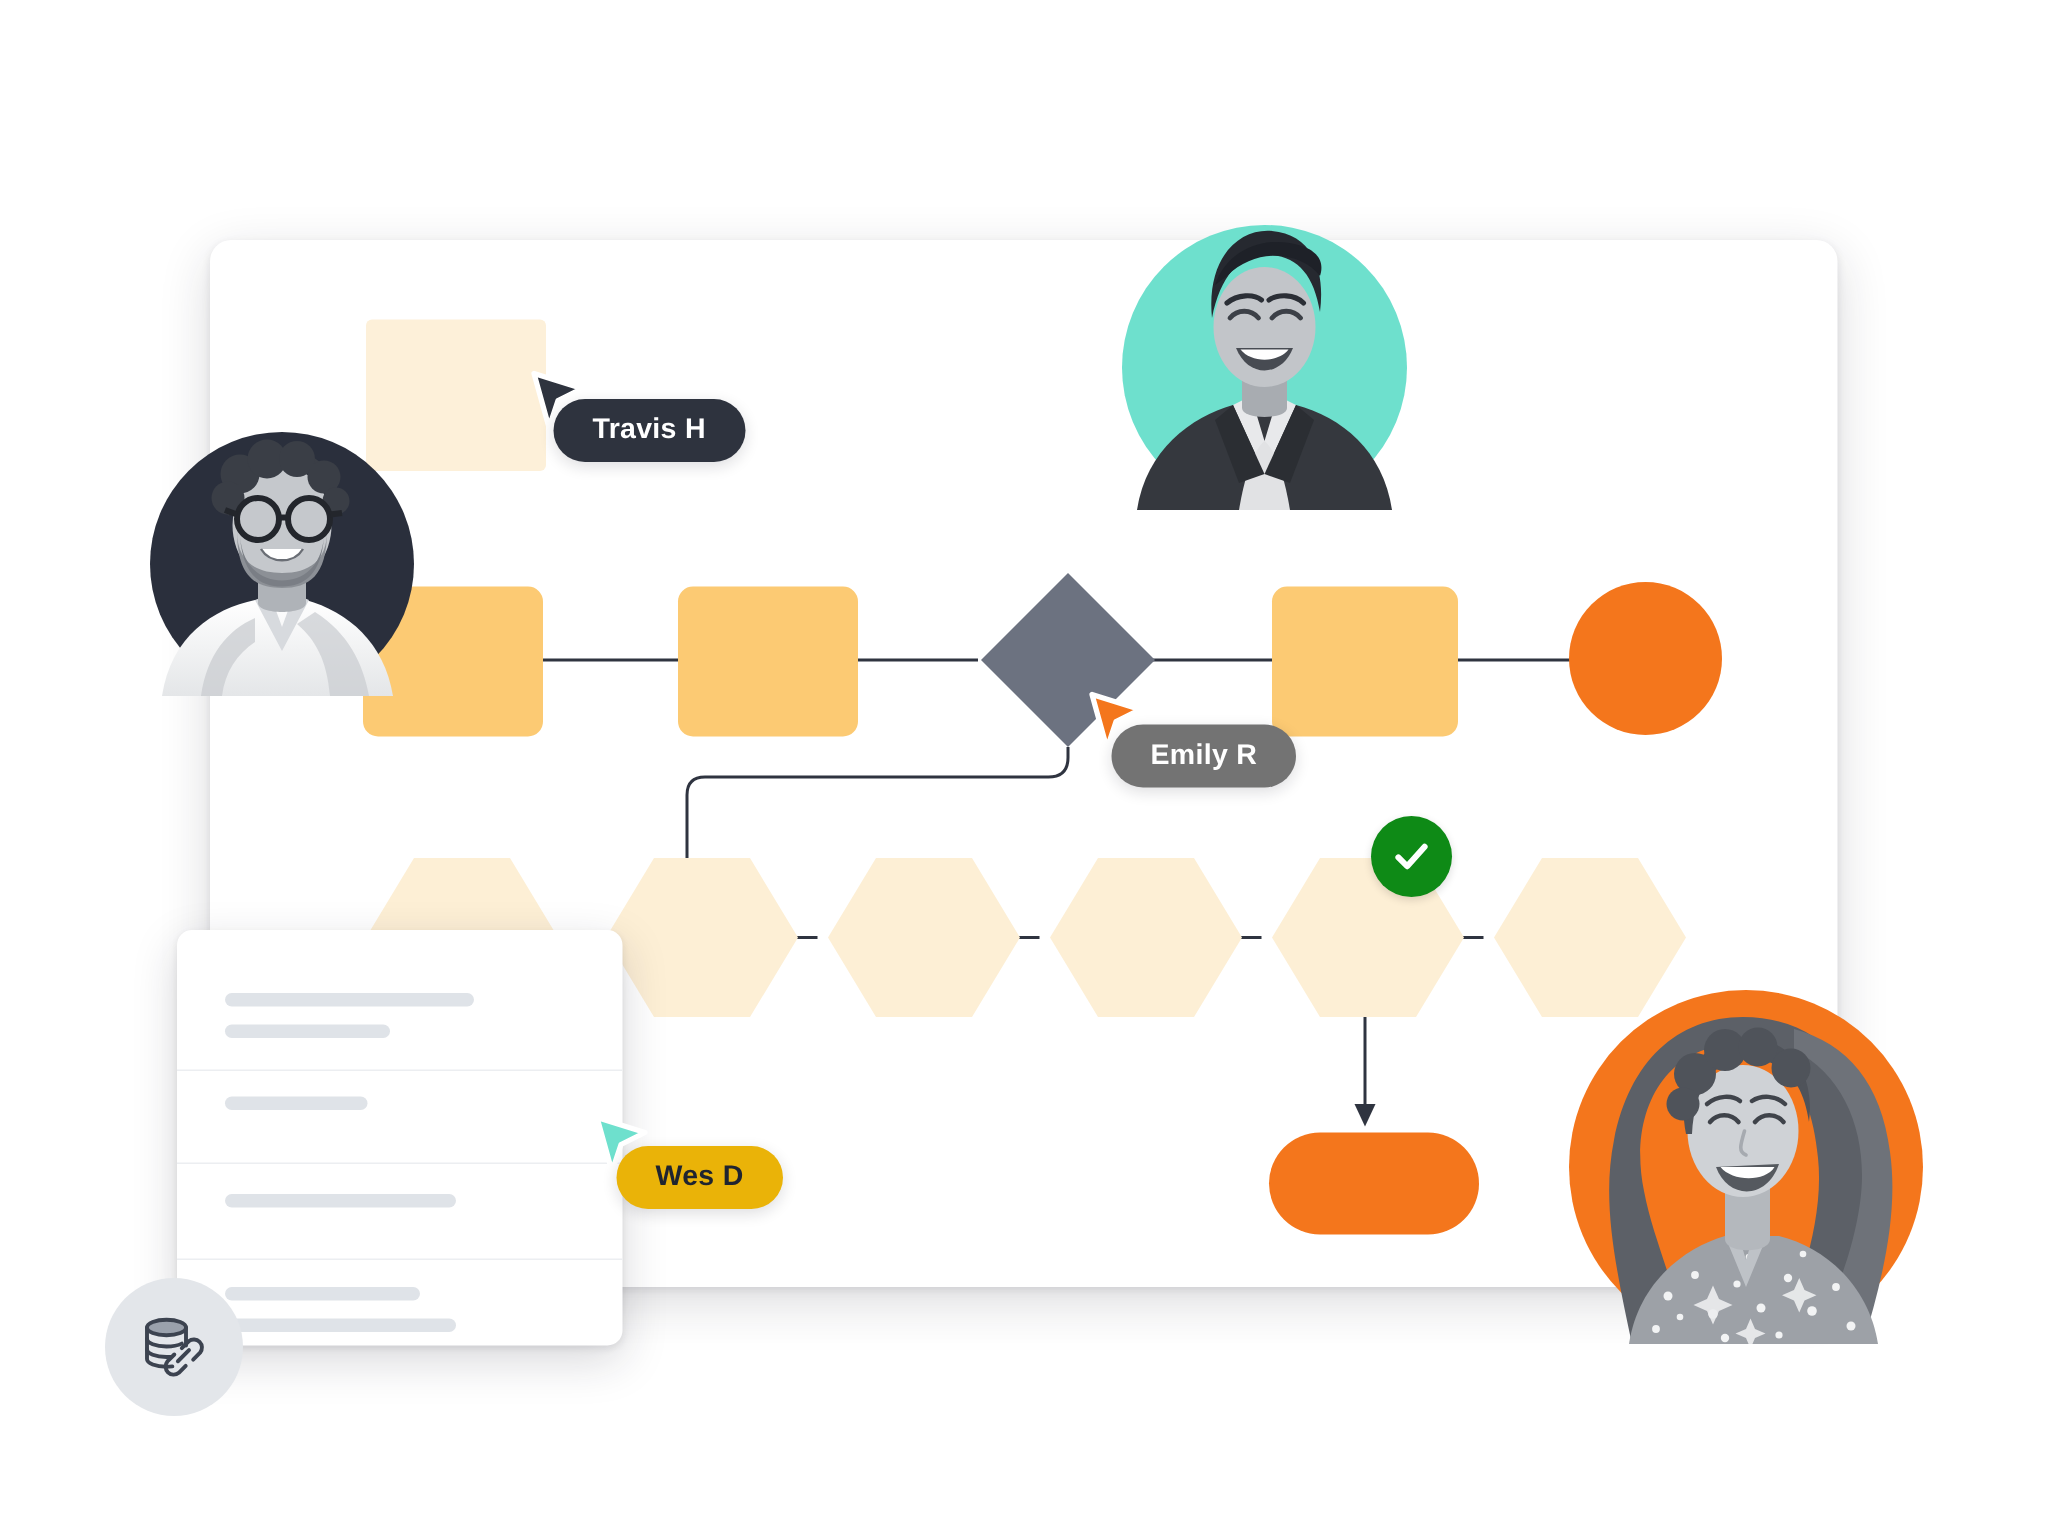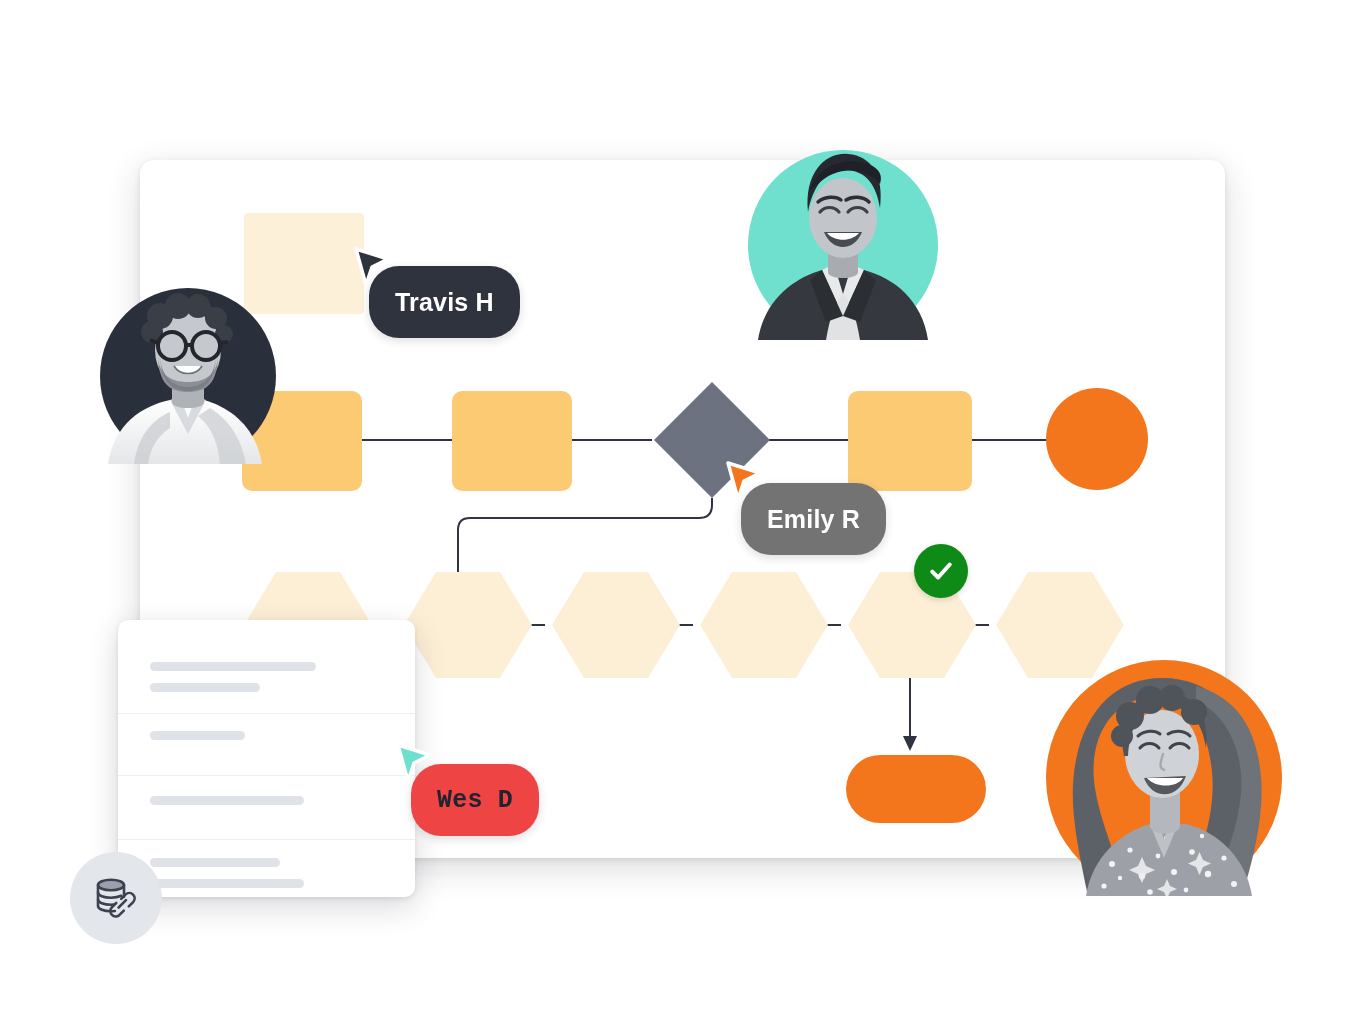--- a/index.html
+++ b/index.html
@@ -32,29 +32,29 @@
        clip-path:polygon(25% 0%,75% 0%,100% 50%,75% 100%,25% 100%,0% 50%);}
   .conn-svg{position:absolute;overflow:visible;}
 
   
   .cursor{position:absolute;}
   .cursor .pill{
     position:absolute;
     display:flex;align-items:center;justify-content:center;
     border-radius:30px;
     padding:0 26px;
-    height:72px;
-    font-size:25px;
+    height:42px;
+    font-size:19px;
     font-weight:bold;
     letter-spacing:.2px;
     white-space:nowrap;
     box-shadow:0 3px 10px rgba(20,24,35,.14);
   }
   .pill-dark{background:#2E333E;color:#ffffff;}
-  .pill-teal{background:#ef4444;color:#1F2430;font-family:Liberation Mono, monospace;}
+  .pill-teal{background:#eab308;color:#1F2430;}
   .pill-org{background:#737373;color:#ffffff;}
 
   
   .avatar{position:absolute;width:176px;height:176px;}
   .avatar .disc{position:absolute;inset:0;border-radius:50%;}
   .av-dark .disc{background:#2A2F3C;}
   .av-teal .disc{background:#6EE0CD;}
   .av-org .disc{background:#F4761C;}
   .avatar svg{position:absolute;left:0;top:0;overflow:visible;}
 

